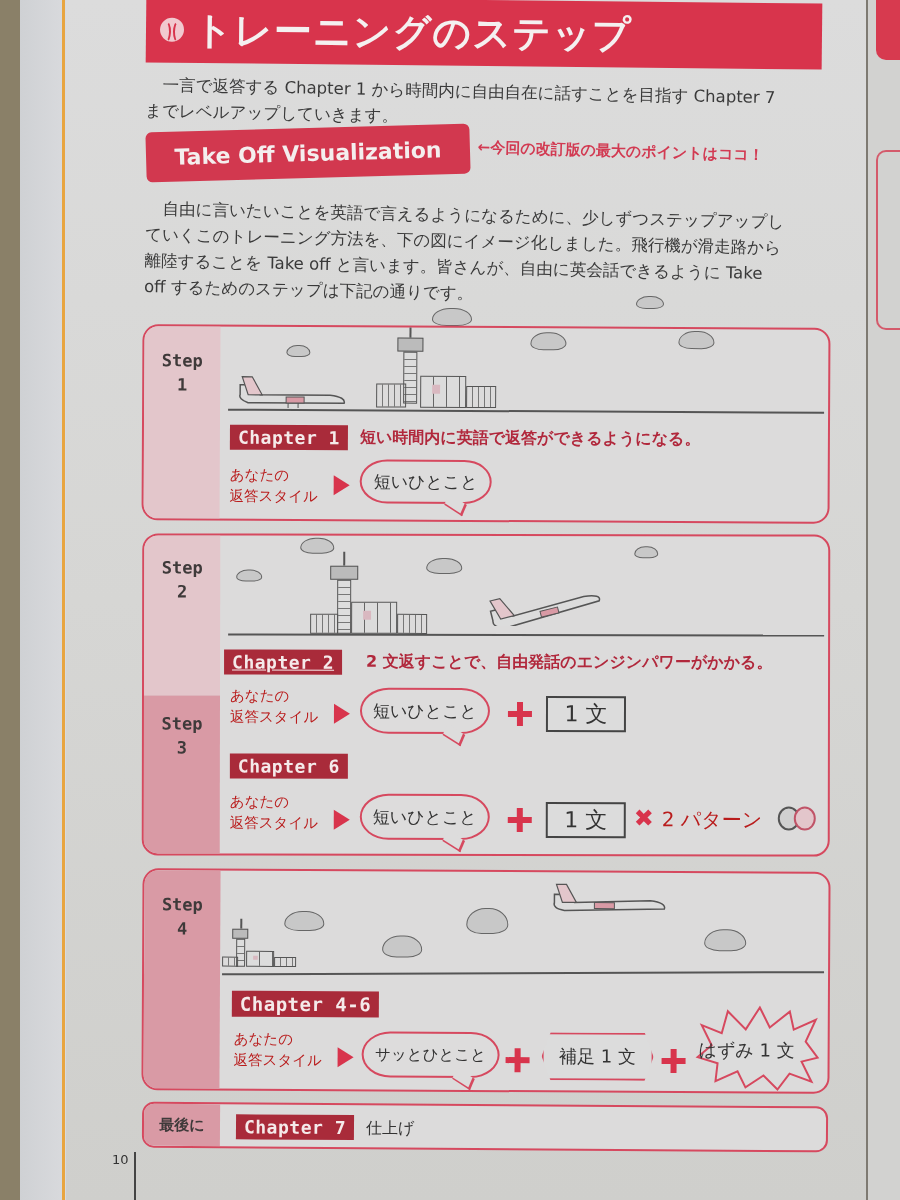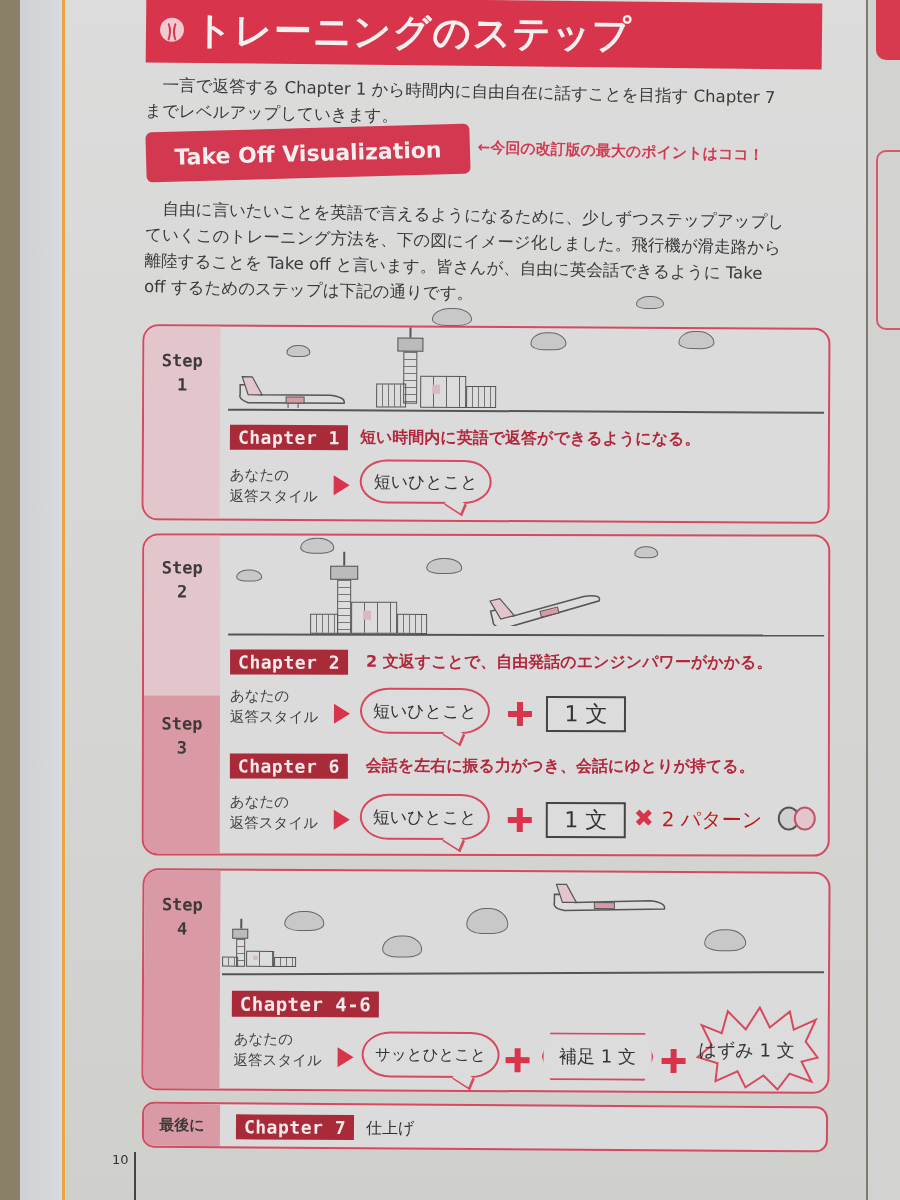--- a/index.html
+++ b/index.html
@@ -99,21 +99,21 @@
   .chapter-tag {
     position: absolute; background: #a92b3a; color: #f5eaea;
     font-family: "DejaVu Sans Mono", monospace; font-weight: bold;
     font-size: 18px; padding: 2px 8px; letter-spacing: 0.5px;
   }
   .chapter-desc {
     position: absolute; color: #b1283c; font-size: 16px; font-weight: bold;
     white-space: nowrap;
   }
   .style-label {
-    position: absolute; font-size: 14.5px; line-height: 21px; color: #404040;
+    position: absolute; font-size: 14.5px; line-height: 21px; color: #b91c1c;
   }
   .tri {
     position: absolute; width: 0; height: 0;
     border-top: 10px solid transparent; border-bottom: 10px solid transparent;
     border-left: 16px solid #d8344c;
   }
   .bubble {
     position: absolute; border: 2px solid #d6495f; border-radius: 30px / 24px;
     background: #dddcdc; display: flex; align-items: center; justify-content: center;
     font-size: 17px; color: #333;
@@ -299,34 +299,33 @@
 
   <svg style="position:absolute;left:338px;top:44px;" width="124" height="46">
     <g transform="rotate(-14 62 23)">
       <path d="M8 18 L20 18 L28 28 L102 26 Q120 28 116 34 L18 38 Q6 34 8 28 Z" fill="#dcdcdc" stroke="#555" stroke-width="1.5"></path>
       <path d="M10 8 L20 8 L30 28 L16 28 Z" fill="#e3c6cb" stroke="#555" stroke-width="1.2"></path>
       <rect x="56" y="30" width="18" height="6" fill="#d99aa5" stroke="#555" stroke-width="1"></rect>
     </g>
   </svg>
   <div class="ground" style="left:84px;top:98px;width:596px;"></div>
 
-  <div class="chapter-tag" style="left:86px;top:114px;">Chapter 2</div>
+  <div class="chapter-tag" style="left:80px;top:114px;text-decoration:underline;">Chapter 2</div>
   <div class="chapter-desc" style="left:222px;top:116px;">2 文返すことで、自由発話のエンジンパワーがかかる。</div>
 
   <div class="style-label" style="left:86px;top:150px;">
     <div>あなたの</div>
     <div>返答スタイル</div>
   </div>
   <div class="tri" style="left:190px;top:168px;"></div>
   <div class="bubble" style="left:216px;top:152px;width:130px;height:46px;">短いひとこと</div>
   <div class="plus" style="left:364px;top:166px;"></div>
   <div class="box" style="left:402px;top:160px;width:80px;height:36px;">1 文</div>
 
   <div class="chapter-tag" style="left:86px;top:218px;">Chapter 6</div>
-  <div class="chapter-desc" style="left:222px;top:220px;">会話を左右に振る力がつき、会話にゆとりが持てる。</div>
 
   <div class="style-label" style="left:86px;top:256px;">
     <div>あなたの</div>
     <div>返答スタイル</div>
   </div>
   <div class="tri" style="left:190px;top:274px;"></div>
   <div class="bubble" style="left:216px;top:258px;width:130px;height:46px;">短いひとこと</div>
   <div class="plus" style="left:364px;top:272px;"></div>
   <div class="box" style="left:402px;top:266px;width:80px;height:36px;">1 文</div>
   <div class="times" style="left:490px;top:268px;">✖</div>

